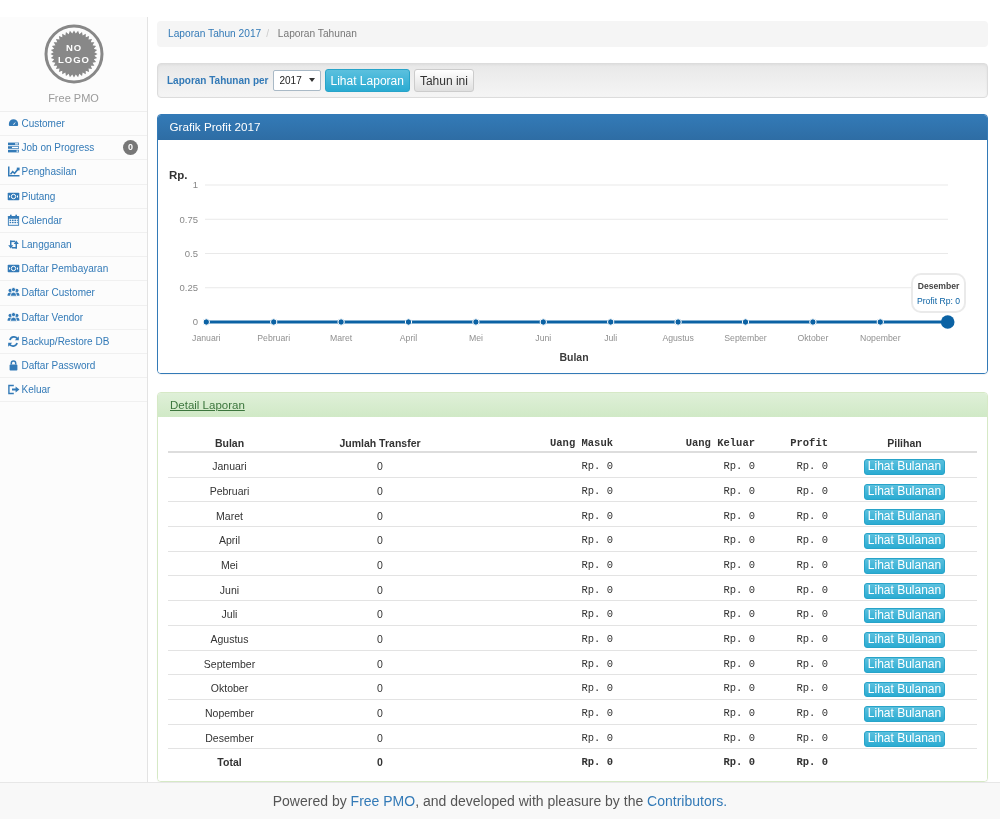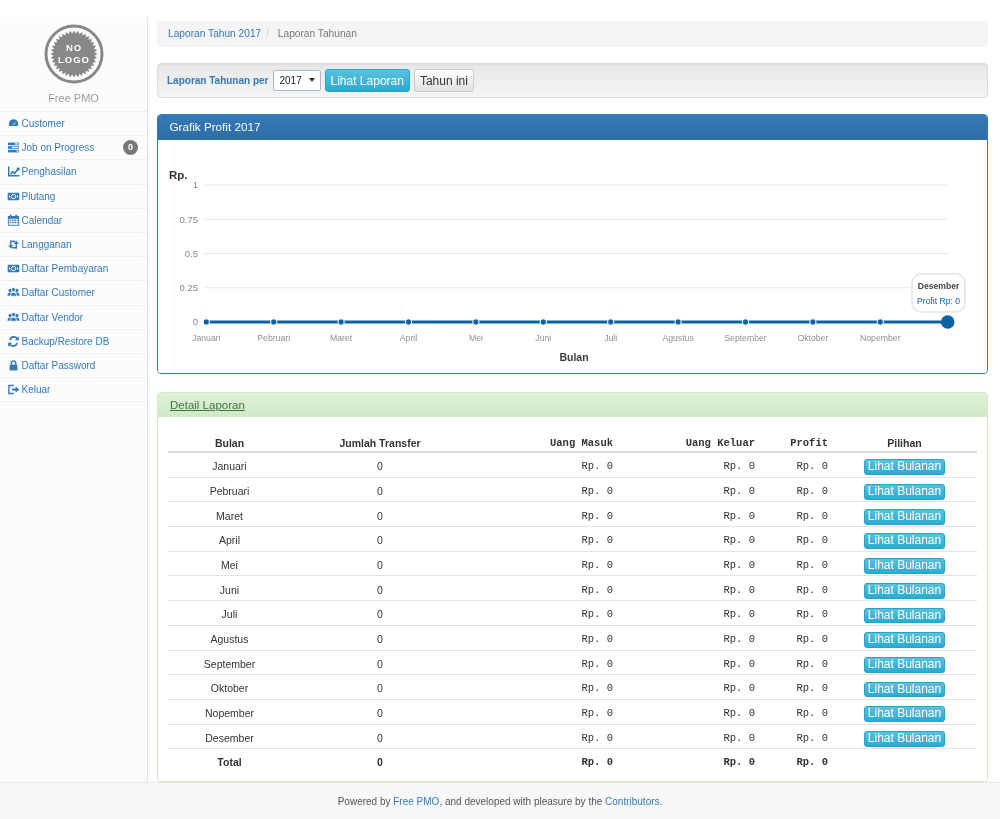--- a/index.html
+++ b/index.html
@@ -48,21 +48,21 @@
 #tablebody { padding:10px 10px 9px 10px; }
 table.rpt { width:100%; border-collapse:collapse; table-layout:fixed; font-size:10.5px; color:#333; }
 table.rpt th { font-weight:bold; padding:9.5px 5px 2.5px 5px; border-bottom:2px solid #ddd; }
 table.rpt td { padding:4.9px 5px 0.9px 5px; border-top:1px solid #e3e3e3; vertical-align:middle; line-height:17.4px; }
 table.rpt tr td:first-child, table.rpt tr th:first-child { text-align:center; }
 .c-c { text-align:center; }
 .c-r { text-align:right; padding-right:4px !important;font-family:Liberation Mono, monospace; }
 .btn-xs { display:inline-block; height:13.8px; line-height:13.8px; border-radius:3px; font-size:12px; padding:0 3px; white-space:nowrap; margin-top:1.5px; background:linear-gradient(to bottom,#5bc0de 0,#2aabd2 100%); border:1px solid #28a4c9; color:#fff; }
 
 
-#footer { position:absolute; left:0; top:782px; width:1000px; height:37px; background:#f8f8f8; border-top:1px solid #e7e7e7; text-align:center; font-size:10px; color:#555; line-height:37px; }
+#footer { position:absolute; left:0; top:782px; width:1000px; height:37px; background:#f8f8f8; border-top:1px solid #e7e7e7; text-align:center; font-size:14px; color:#555; line-height:37px; }
 #footer a { color:#337ab7; }
 svg text { font-family:"Liberation Sans", sans-serif; }
 </style>
 </head>
 <body>
 
 <div id="sidebar">
   <div id="logo">
     <svg width="62" height="62" viewBox="0 0 62 62" style="margin-top:6px">
       <circle cx="31" cy="31" r="28" fill="none" stroke="#888" stroke-width="3"></circle>

